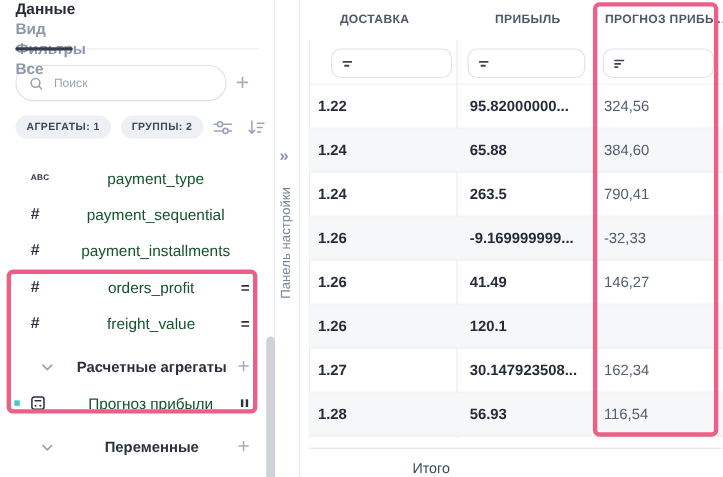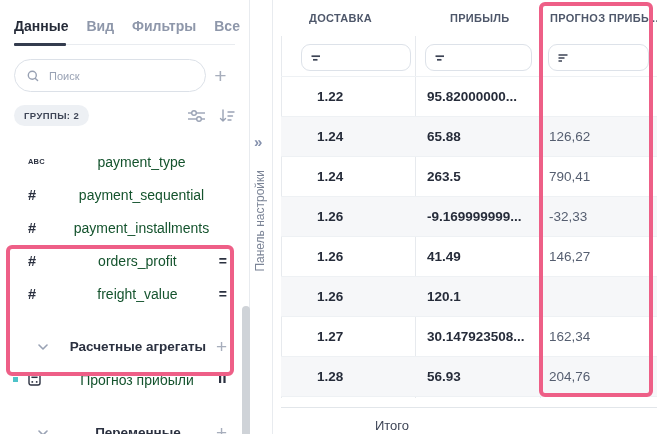--- a/index.html
+++ b/index.html
@@ -1,21 +1,21 @@
 <!DOCTYPE html>
 <html><head>
 <meta charset="utf-8">
 <style>
   html,body{margin:0;padding:0;background:#fff;}
   #app{position:relative;width:657px;height:434px;background:#fff;overflow:hidden;
        font-family:"Liberation Sans","DejaVu Sans",sans-serif;color:#2b3140;}
 
   
   .sidebar{position:absolute;left:0;top:0;width:250px;height:434px;background:#fff;border-right:1px solid #e8ebef;box-sizing:border-box;}
-  .tabs{margin:0 14px;display:flex;gap:18px;align-items:flex-end;height:45px;border-bottom:1px solid #e9ecf0;position:relative;padding-bottom:10px;box-sizing:border-box;}
+  .tabs{margin:0 14px;display:flex;gap:2px;height:45px;border-bottom:1px solid #e9ecf0;position:relative;padding-bottom:10px;box-sizing:border-box;flex-direction:column;}
   .tab{font-size:14px;font-weight:600;color:#8e97aa;white-space:nowrap;cursor:default;}
   .tab.active{color:#252b38;}
   .tab.active::after{content:"";position:absolute;bottom:-2px;left:0;width:52px;height:3px;background:#343c4e;border-radius:1px;}
 
   .search-row{margin:14px 14px 0;display:flex;align-items:center;}
   .search-box{flex:1;height:33px;border:1px solid #dce1e8;border-radius:17px;display:flex;align-items:center;padding:0 12px;gap:8px;box-sizing:border-box;background:#fff;}
   .search-box input{border:none;outline:none;flex:1;min-width:0;font-size:11px;color:#333;font-family:inherit;background:transparent;}
   .search-box input::placeholder{color:#99a2b4;}
   .add-field-btn{width:30px;text-align:center;font-size:21px;line-height:21px;color:#a7aebc;font-weight:400;cursor:default;}
 
@@ -23,21 +23,21 @@
   .badge{background:#edf0f4;border-radius:11px;padding:5px 10px;font-size:9.5px;font-weight:700;color:#3e4556;letter-spacing:.4px;white-space:nowrap;}
   .toolbar-icons{margin-left:auto;display:flex;gap:14px;align-items:center;}
 
   .field-list{margin-top:19px;}
   .field-row{height:33px;display:flex;align-items:center;padding:0 22px 0 28px;position:relative;box-sizing:border-box;text-align:center;}
   .field-icon{width:20px;margin-right:8px;flex:none;display:flex;align-items:center;color:#2b3140;}
   .icon-abc{font-size:7.5px;font-weight:700;letter-spacing:.2px;}
   .icon-hash{font-size:14.5px;font-weight:600;}
   .field-label{font-size:14px;color:#14532d;font-weight:500;flex:1;white-space:nowrap;overflow:hidden;}
   .field-badge{font-size:14px;font-weight:800;color:#2b3140;line-height:10px;}
-  .section-row{margin-top:20px;padding-left:38px;}
+  .section-row{margin-top:7px;padding-left:38px;}
   .section-row .chev{width:14px;margin-right:8px;display:flex;align-items:center;}
   .section-label{font-size:13.5px;font-weight:700;color:#2b3140;flex:1;}
   .plus-btn{font-size:19px;line-height:16px;color:#a7aebc;font-weight:400;}
   .calc-dot{position:absolute;left:13px;top:14px;width:5px;height:5px;background:#4ec3c9;}
   .calc-label{font-weight:400;}
 
   .sb-thumb{position:absolute;left:242px;top:306px;width:8px;height:140px;background:#cfd3d8;border-radius:4px;}
 
   
   .settings-strip{position:absolute;left:250px;top:0;width:23px;height:434px;background:#fff;border-right:1px solid #e8ebef;box-sizing:border-box;}
@@ -54,21 +54,21 @@
   .filters{position:absolute;top:36px;left:7px;right:0;height:40px;display:flex;}
   .fcell{box-sizing:border-box;} .fc1{width:134px;} .fc2{width:125px;} .fc3{width:117px;}
   .filter-input{height:27px;margin-top:8px;border:1px solid #dde2e9;border-radius:9px;background:#fff;display:flex;align-items:center;padding-left:9px;box-sizing:border-box;}
   .fc1 .filter-input{margin-left:20px;width:110px;}
   .fc2 .filter-input{margin-left:10px;width:107px;}
   .fc3 .filter-input{margin-left:8px;width:101px;}
   .tbody{position:absolute;top:76px;left:7px;right:0;border-top:1px solid #eef1f4;}
   .trow{height:40px;display:flex;align-items:center;border-bottom:1px solid #eef1f4;box-sizing:border-box;}
   .trow:nth-child(even){background:#f6f7f9;}
   .td{box-sizing:border-box;white-space:nowrap;overflow:hidden;}
-  .td1{width:134px;padding-left:36px;font-weight:700;color:#262c3a;}
+  .td1{width:134px;padding-left:8px;font-weight:700;color:#262c3a;}
   .td2{width:125px;padding-left:12px;font-weight:700;color:#262c3a;}
   .td3{width:117px;padding-left:9px;font-weight:400;color:#555e70;}
   .tfoot{position:absolute;top:407px;left:7px;right:0;height:37px;border-top:1px solid #e2e6ea;border-bottom:1px solid #b91c1c;display:flex;align-items:center;box-sizing:border-box;}
   .tfoot .td1{text-align:right;padding-left:0;padding-right:6px;font-weight:400;font-size:13px;color:#3e4556;}
 
   
   .hl-box{position:absolute;border:4px solid #ee5f87;border-radius:6px;box-sizing:border-box;pointer-events:none;}
   .hl-sidebar{left:6px;top:245px;width:228px;height:131px;}
   .hl-column{left:539px;top:2px;width:114px;height:395px;}
 </style>
@@ -93,20 +93,21 @@
               <circle cx="5.3" cy="5.3" r="4" fill="none" stroke="#98a1b3" stroke-width="1.4"></circle>
               <line x1="8.4" y1="8.4" x2="10.6" y2="10.6" stroke="#98a1b3" stroke-width="1.4" stroke-linecap="round"></line>
             </svg>
         </span>
         <input type="text" placeholder="Поиск" style="">
       </div>
       <div class="add-field-btn">+</div>
     </div>
 
     <div class="badges-row">
+      <span class="badge">АГРЕГАТЫ: 1</span>
       <span class="badge">ГРУППЫ: 2</span>
       <span class="toolbar-icons">
         <span style="display:flex;">
           <svg width="17" height="14" viewBox="0 0 17 14">
               <line x1="0" y1="4" x2="17" y2="4" stroke="#9aa3b5" stroke-width="1.4"></line>
               <circle cx="6" cy="4" r="2.3" fill="#fff" stroke="#9aa3b5" stroke-width="1.4"></circle>
               <line x1="0" y1="10" x2="17" y2="10" stroke="#9aa3b5" stroke-width="1.4"></line>
               <circle cx="11" cy="10" r="2.3" fill="#fff" stroke="#9aa3b5" stroke-width="1.4"></circle>
             </svg>
         </span>
@@ -235,25 +236,26 @@
               <line x1="0.5" y1="8" x2="4" y2="8" stroke="#3c4354" stroke-width="1.5"></line>
             </svg>
         </div>
       </div>
     </div>
 
     <div class="tbody">
       <div class="trow">
         <span class="td td1">1.22</span>
         <span class="td td2">95.82000000...</span>
+        <span class="td td3">324,56</span>
       </div>
       <div class="trow">
         <span class="td td1">1.24</span>
         <span class="td td2">65.88</span>
-        <span class="td td3">126,62</span>
+        <span class="td td3">384,60</span>
       </div>
       <div class="trow">
         <span class="td td1">1.24</span>
         <span class="td td2">263.5</span>
         <span class="td td3">790,41</span>
       </div>
       <div class="trow">
         <span class="td td1">1.26</span>
         <span class="td td2">-9.169999999...</span>
         <span class="td td3">-32,33</span>
@@ -268,21 +270,21 @@
         <span class="td td2">120.1</span>
       </div>
       <div class="trow">
         <span class="td td1">1.27</span>
         <span class="td td2">30.147923508...</span>
         <span class="td td3">162,34</span>
       </div>
       <div class="trow">
         <span class="td td1">1.28</span>
         <span class="td td2">56.93</span>
-        <span class="td td3">204,76</span>
+        <span class="td td3">116,54</span>
       </div>
     </div>
 
     <div class="tfoot">
       <span class="td td1">Итого</span>
       <span class="td td2"></span>
       <span class="td td3"></span>
     </div>
   </div>
 

